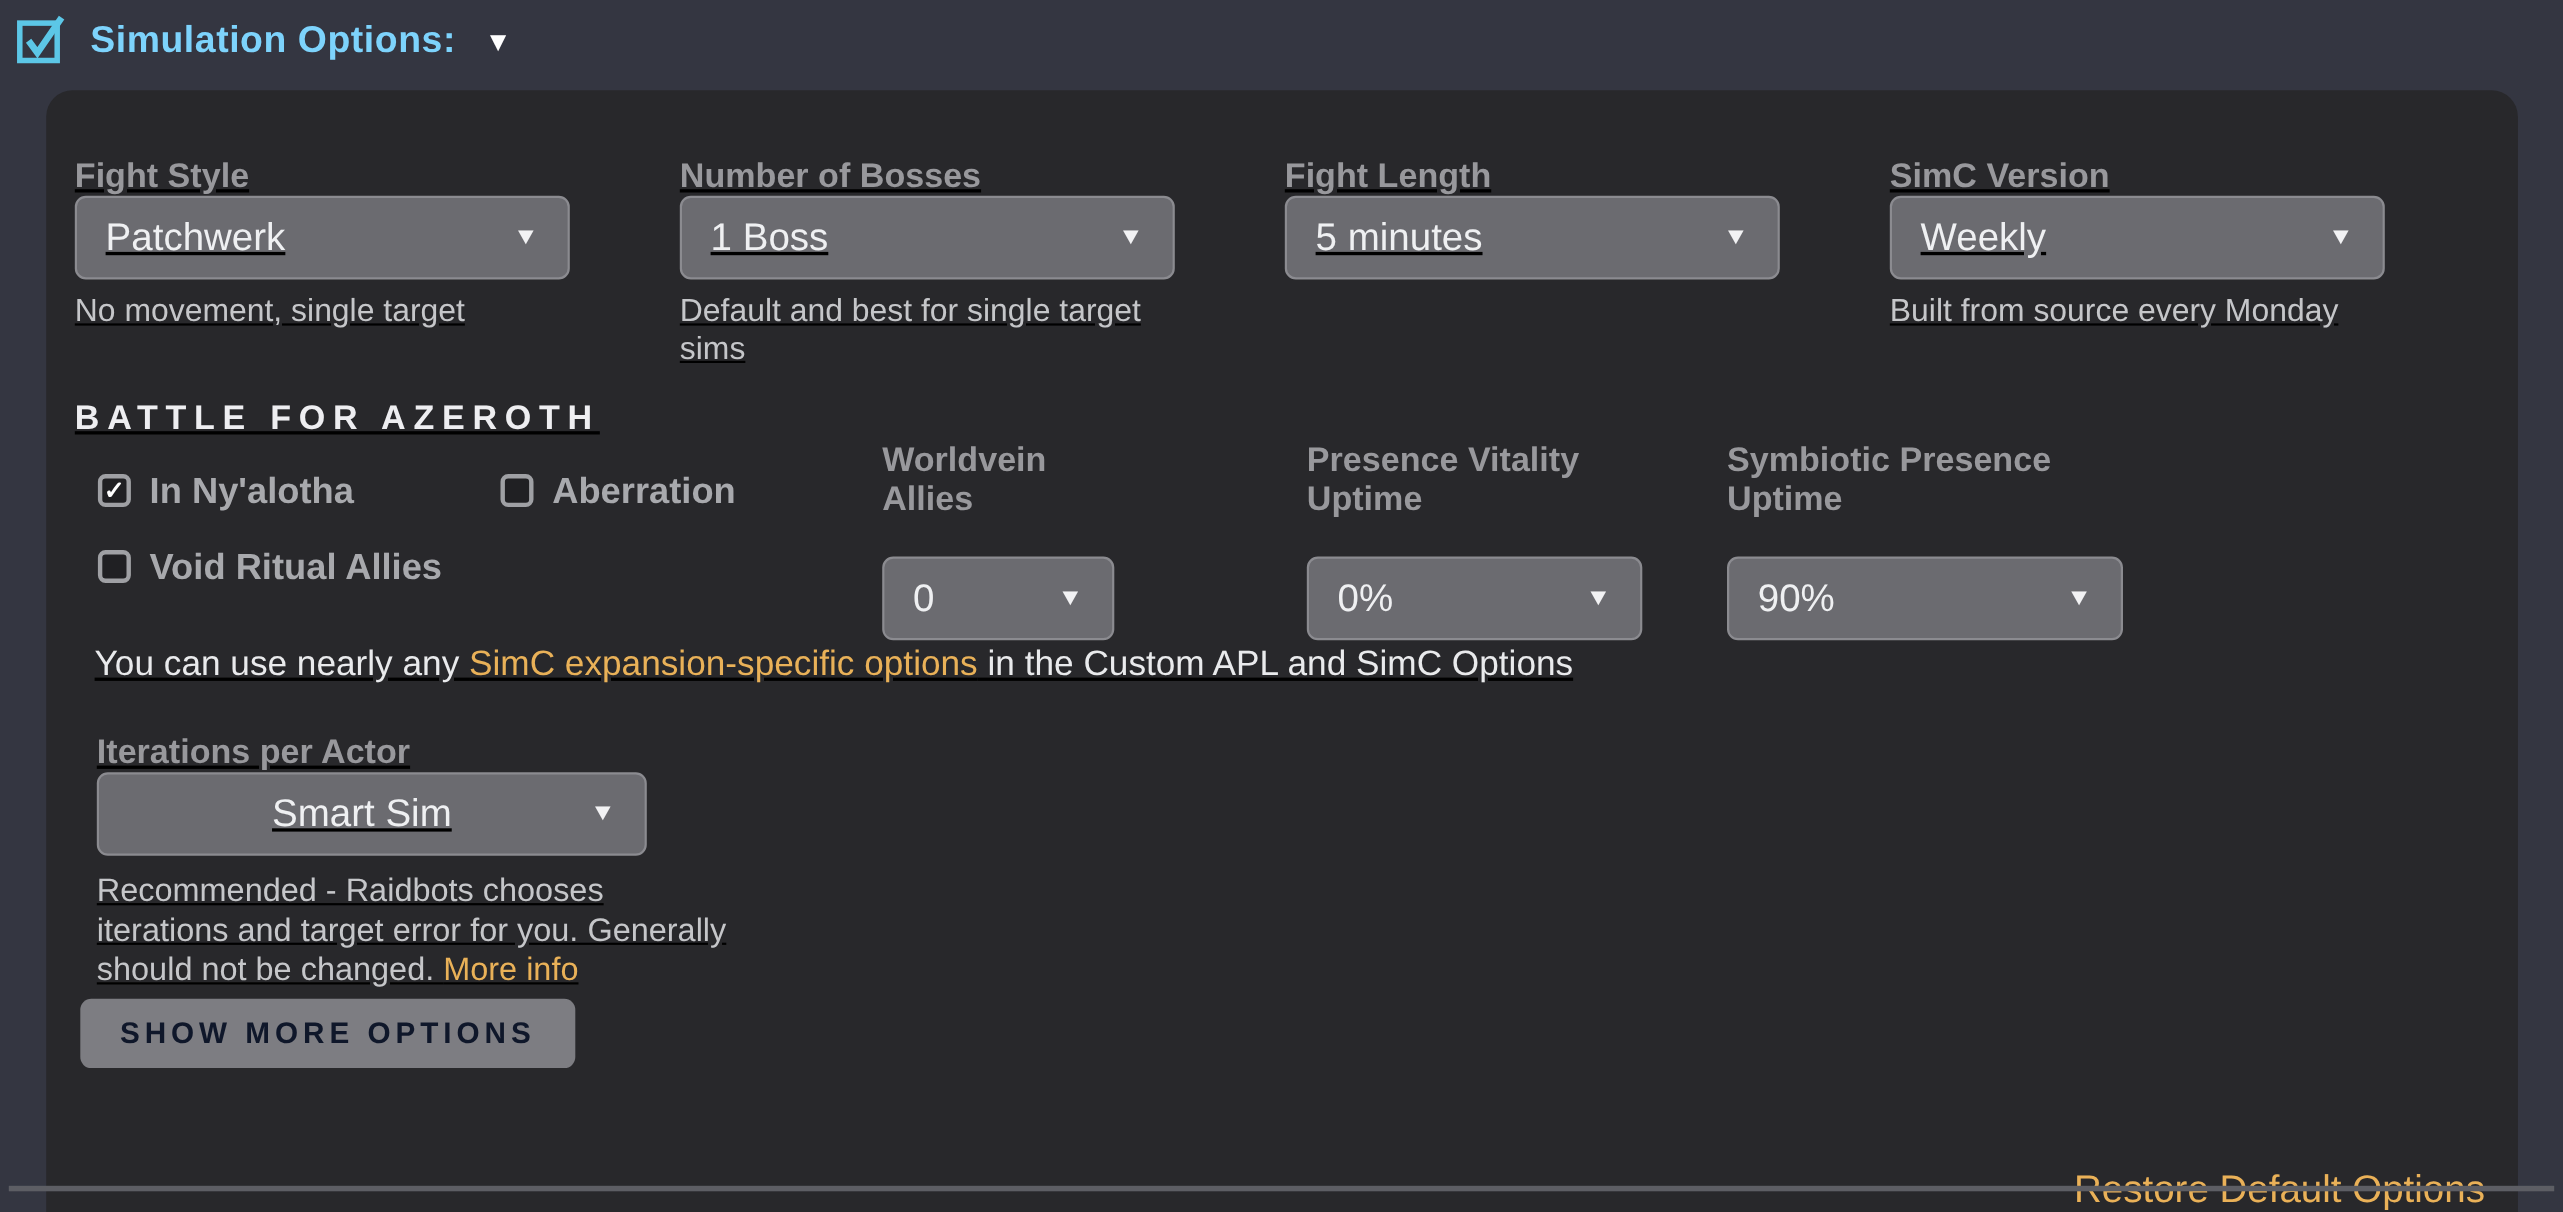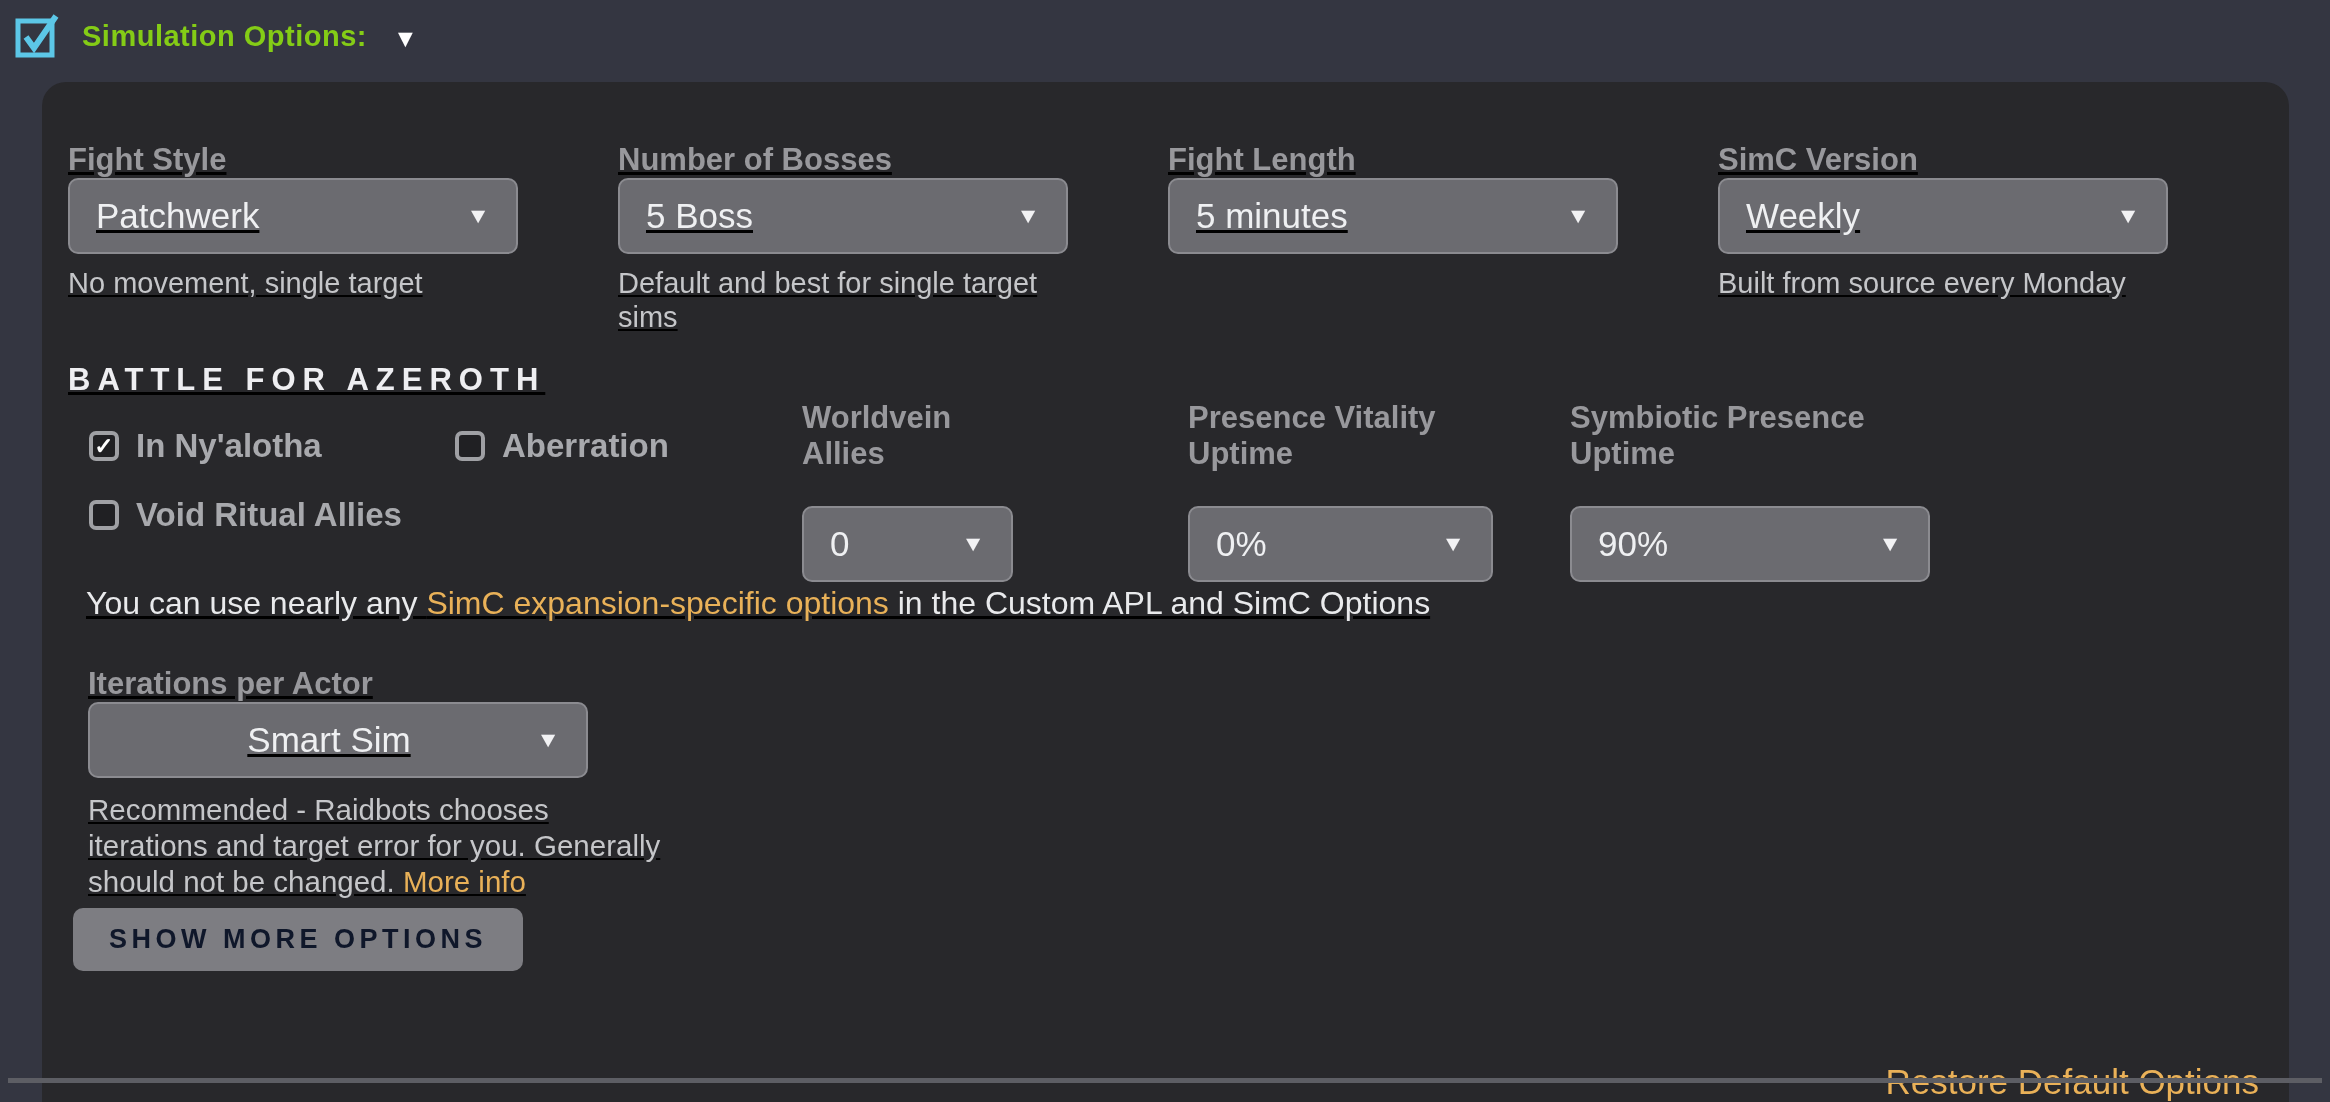--- a/index.html
+++ b/index.html
@@ -14,23 +14,23 @@
   
   .header {
     position: absolute;
     left: 14px; top: 12px;
     display: flex;
     align-items: center;
   }
   .header-check-icon { width: 48px; height: 48px; display: block; }
   .header-title {
     margin-left: 20px;
-    font-size: 29px;
+    font-size: 34px;
     font-weight: 700;
-    color: #84cc16;
+    color: #7dd3fc;
     letter-spacing: 0.5px;
   }
   .header-caret {
     margin-left: 26px;
     font-size: 25px;
     color: #ffffff;
     position: relative;
     top: 2px;
     cursor: pointer;
   }
@@ -220,21 +220,21 @@
       <div class="select">
         <span class="select-value">Patchwerk</span>
         <span class="caret">▼</span>
       </div>
       <div class="field-helper">No movement, single target</div>
     </div>
 
     <div class="field">
       <div class="field-label">Number of Bosses</div>
       <div class="select">
-        <span class="select-value">5 Boss</span>
+        <span class="select-value">1 Boss</span>
         <span class="caret">▼</span>
       </div>
       <div class="field-helper">Default and best for single target sims</div>
     </div>
 
     <div class="field">
       <div class="field-label">Fight Length</div>
       <div class="select">
         <span class="select-value">5 minutes</span>
         <span class="caret">▼</span>

